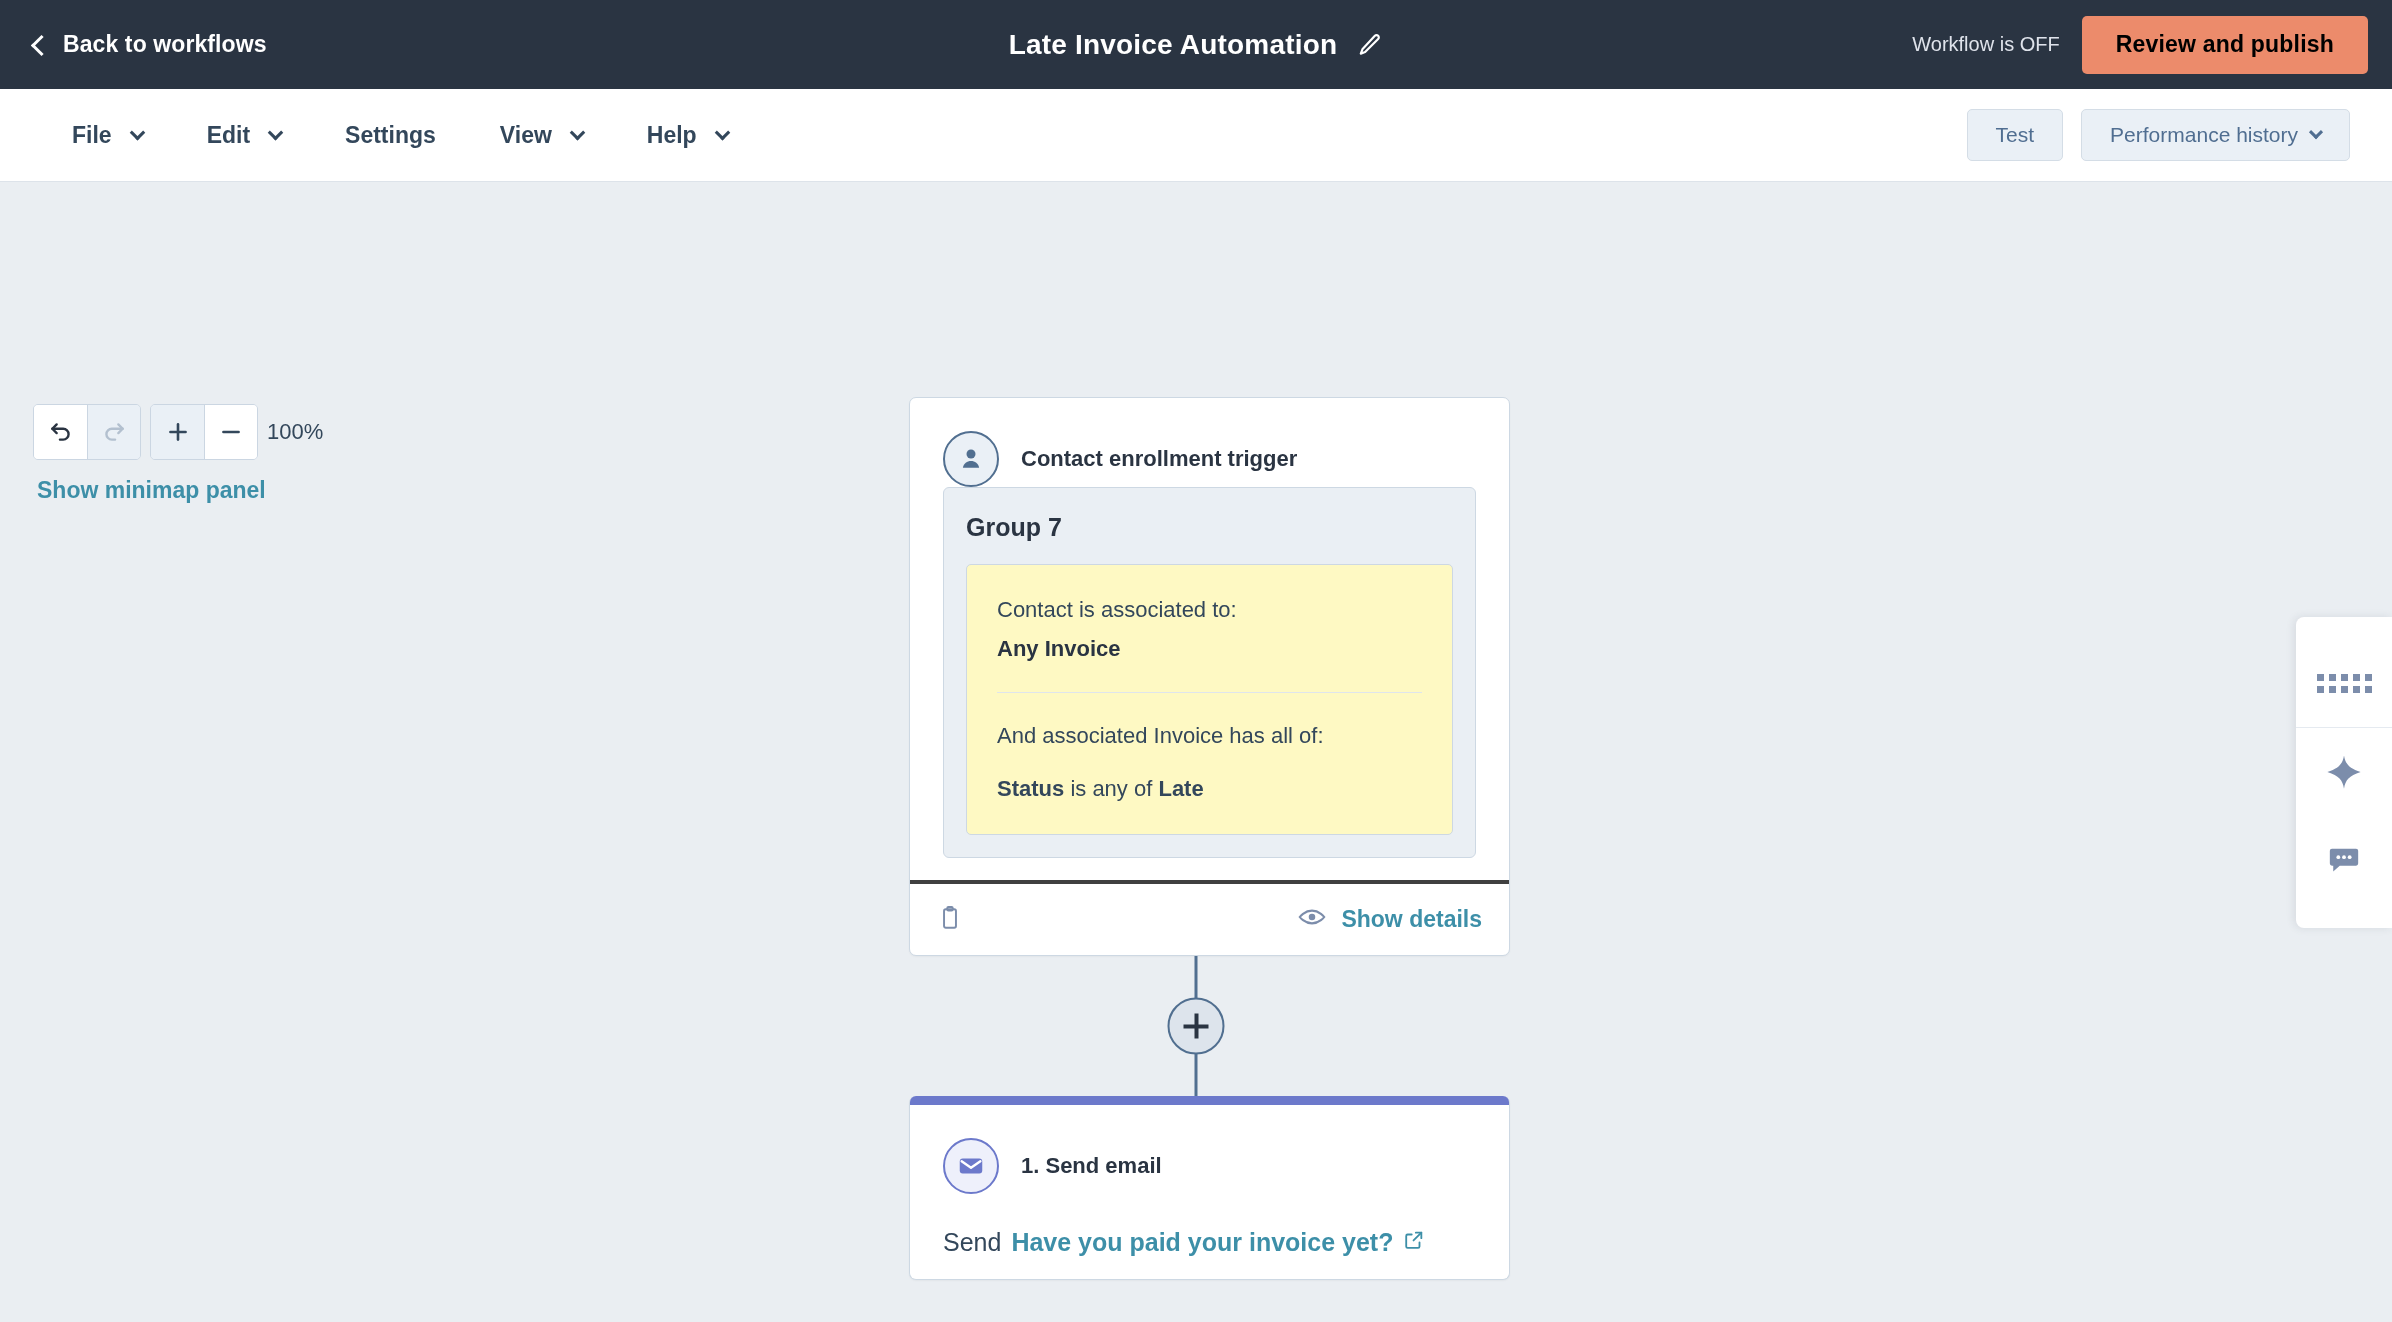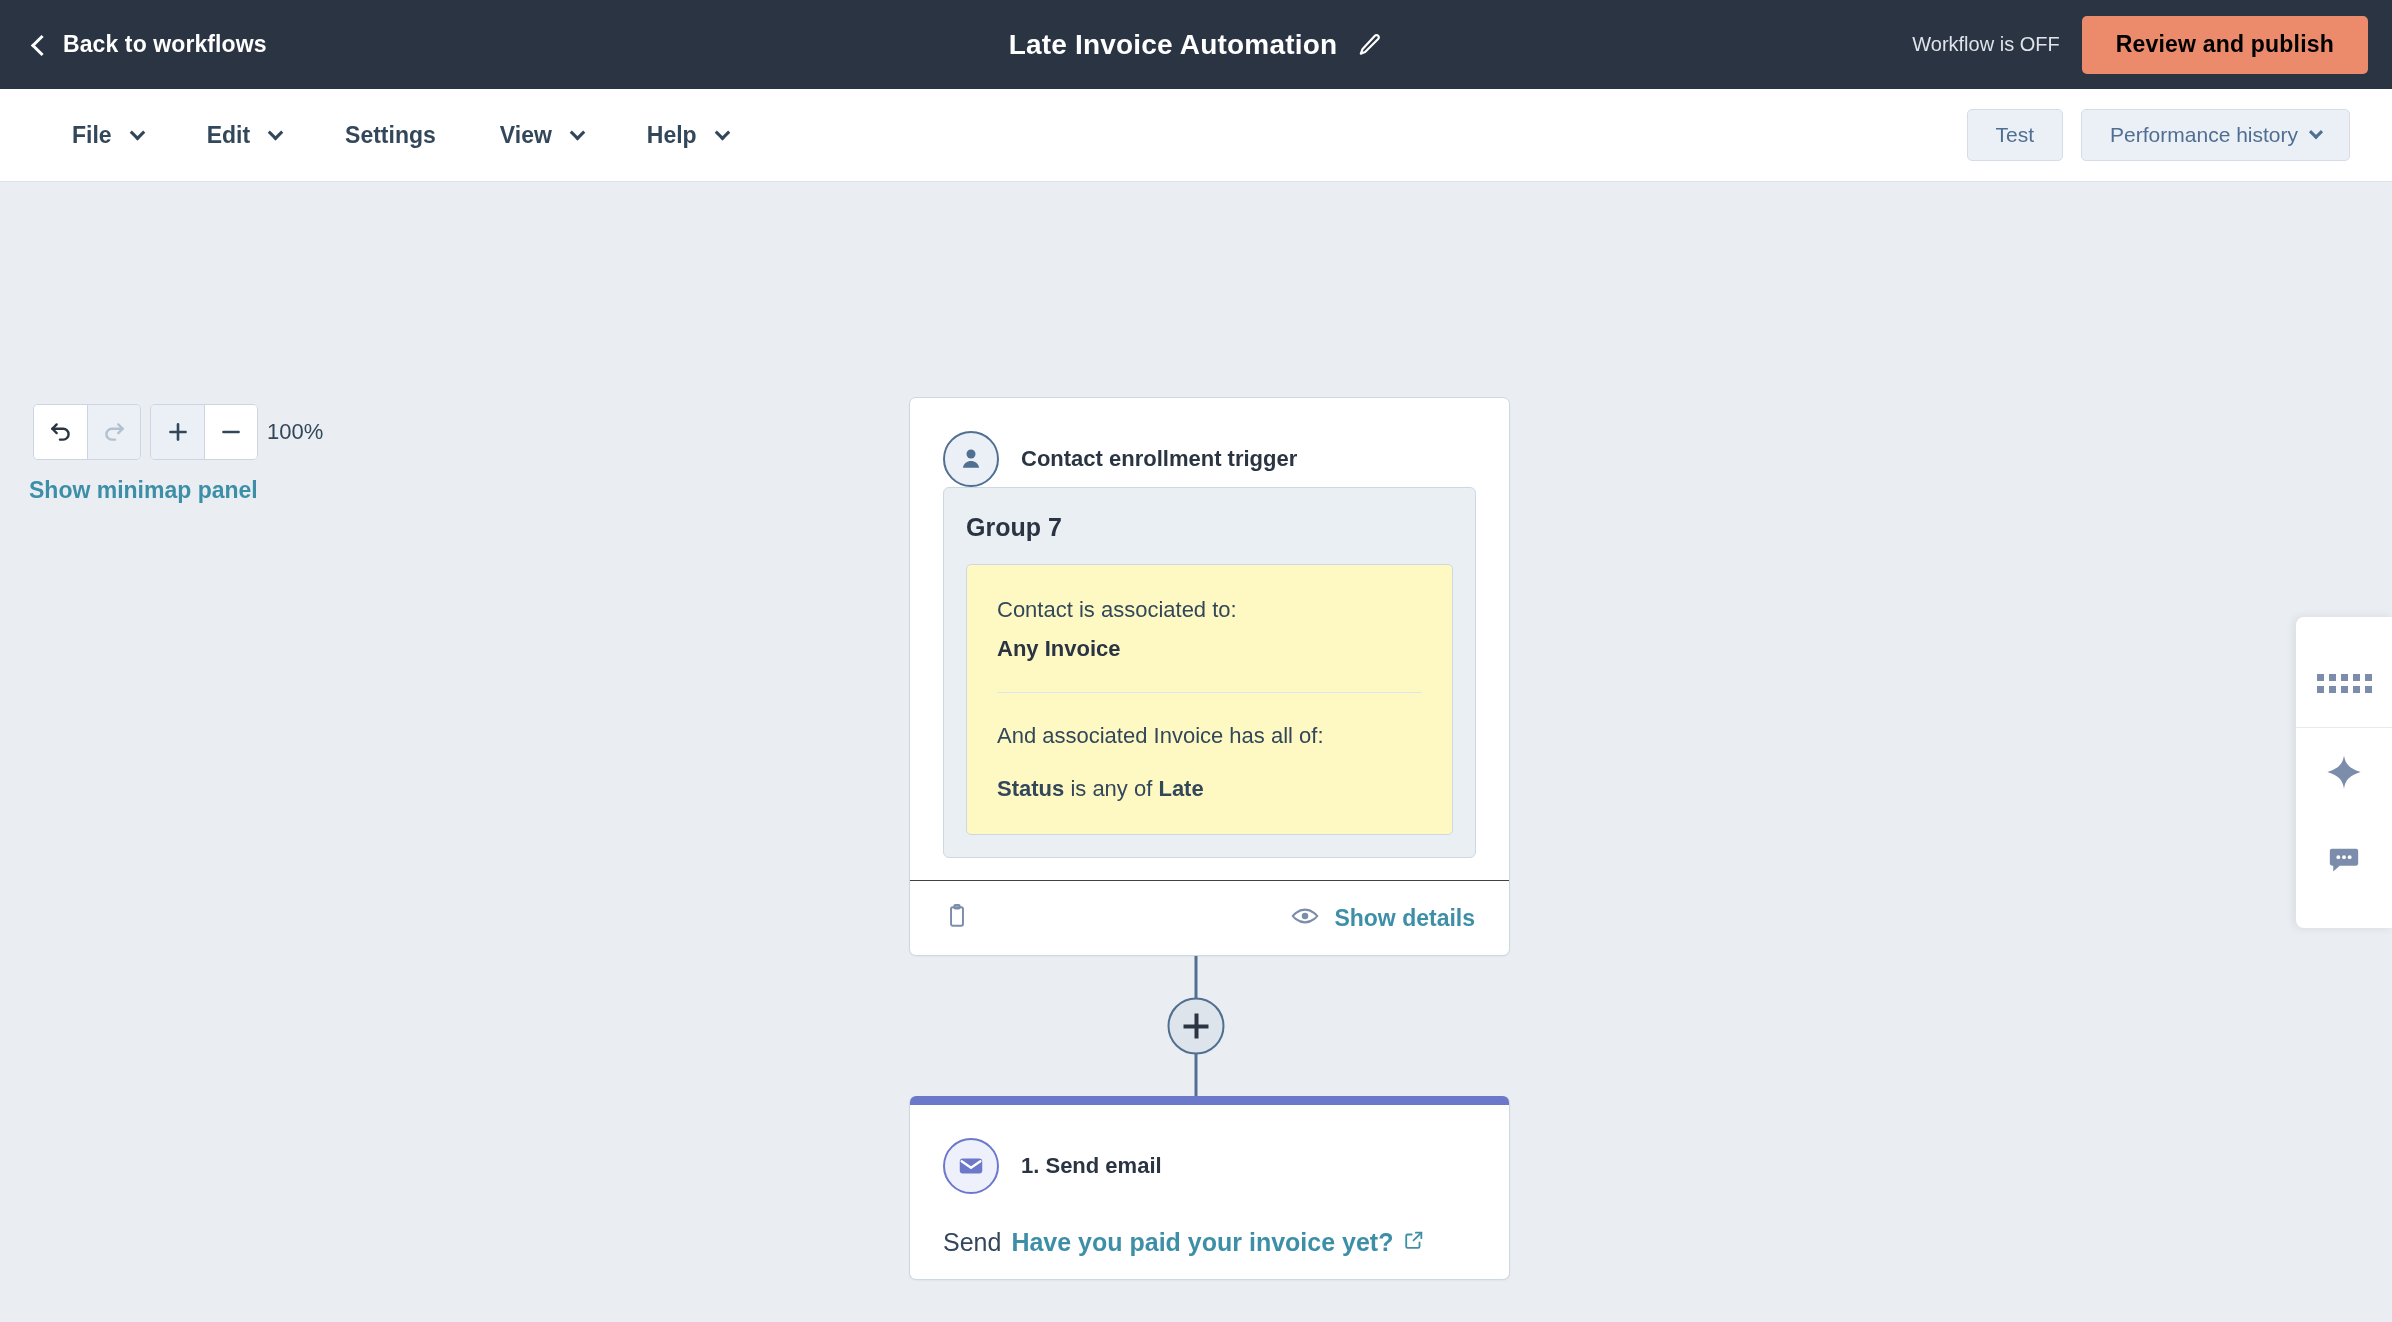--- a/index.html
+++ b/index.html
@@ -90,21 +90,21 @@
     background: #eaf0f6;
   }
   .tool-btn {
     width: 53px; height: 54px; display: flex; align-items: center; justify-content: center;
     background: #eaf0f6; border: none; cursor: pointer; padding: 0;
   }
   .tool-btn.active { background: #ffffff; }
   .tool-btn + .tool-btn { border-left: 1px solid #cbd6e2; }
   .zoom-level { color: #33475b; font-size: 22px; }
   .minimap-link {
-    position: absolute; left: 29px; top: 295px;
+    position: absolute; left: 37px; top: 295px;
     color: #3d8fa8; font-size: 23px; font-weight: bold; cursor: pointer;
   }
 
   
   .flow { position: absolute; left: 882px; top: 215px; width: 628px; }
 
   .card {
     background: #ffffff; border: 1px solid #cdd8e3; border-radius: 7px;
     box-shadow: 0 1px 2px rgba(0,0,0,.04);
     margin-left: 27px;
@@ -132,23 +132,23 @@
   .group-title { font-size: 25px; font-weight: bold; color: #2a3442; margin-bottom: 22px; }
   .filter-card {
     background: #fef9c3; border: 1px solid #cdd8e3; border-radius: 5px;
     padding: 26px 30px 26px 30px;
   }
   .filter-line { font-size: 22px; color: #33475b; line-height: 1.75; }
   .filter-line.strong { font-weight: bold; color: #2a3442; }
   .filter-divider { height: 1px; background: #dfe5ec; margin: 24px 0 24px 0; }
 
   .card-footer {
-    border-top: 1px solid #404040; height: 75px;
+    border-top: 4px solid #404040; height: 75px;
     display: flex; align-items: center; justify-content: space-between;
-    padding: 0 34px;
+    padding: 0 27px;
   }
   .footer-icons { display: flex; align-items: center; gap: 26px; }
   .show-details {
     display: flex; align-items: center; gap: 15px;
     color: #3d8fa8; font-size: 23px; font-weight: bold; cursor: pointer;
   }
 
   
   .connector { position: relative; height: 140px; }
   .conn-line {

